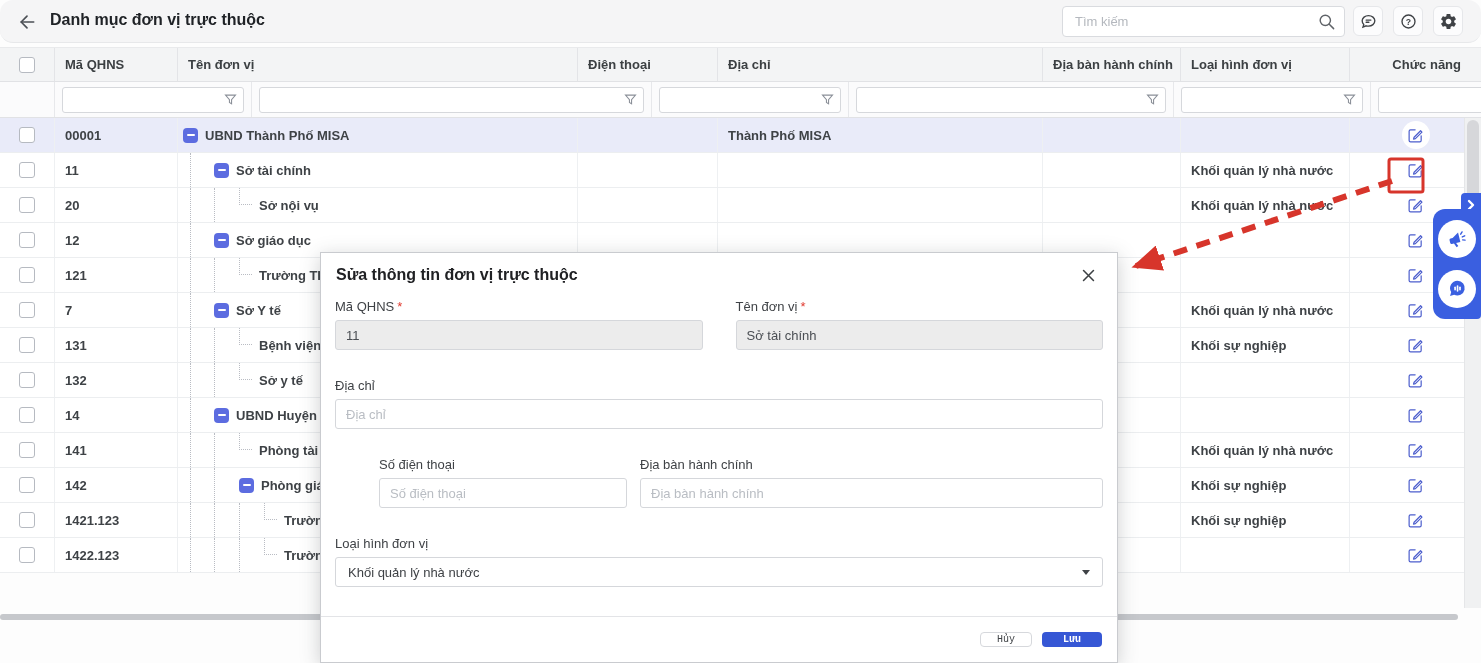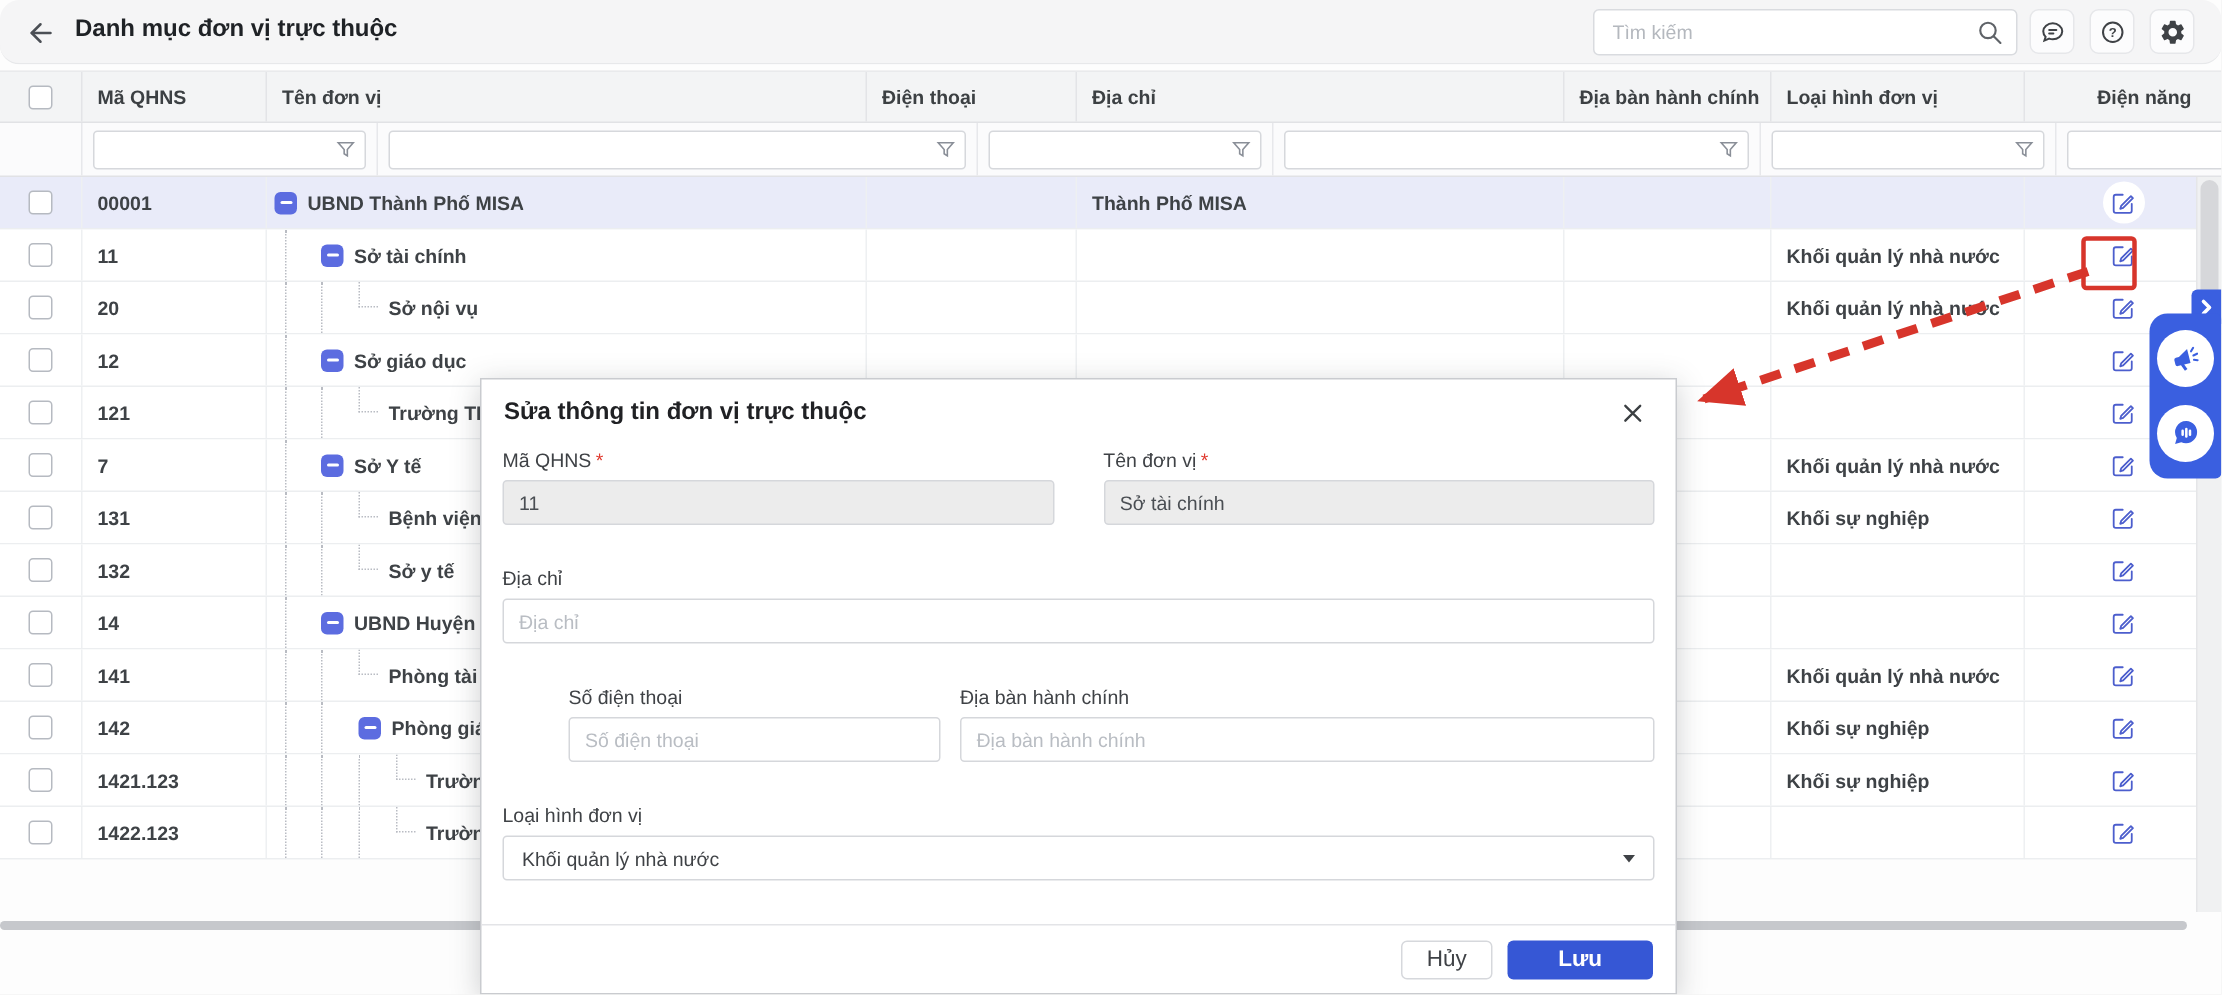--- a/index.html
+++ b/index.html
@@ -91,24 +91,24 @@
   .inp { width:100%; height:30px; border:1px solid #d5d7db; border-radius:3px; padding:0 10px;
          font-size:13px; color:#3f4246; background:#fff; outline:none;
          font-family:"Liberation Sans","DejaVu Sans",sans-serif; }
   .inp::placeholder { color:#b9bdc3; }
   .inp.dis { background:#ececec; color:#4a4e53; }
   .mselect { width:100%; height:30px; border:1px solid #d5d7db; border-radius:3px; padding:0 12px;
              font-size:13px; color:#3f4246; display:flex; align-items:center;
              justify-content:space-between; cursor:pointer; background:#fff; }
   .m-foot { height:46px; border-top:1px solid #e3e4e7; display:flex; align-items:center;
             justify-content:flex-end; gap:10px; padding:0 15px; }
-  .btn { height:26px; border-radius:4px; font-size:15px; cursor:pointer; border:none;
-         font-family:Liberation Sans, sans-serif; }
+  .btn { height:15px; border-radius:4px; font-size:10px; cursor:pointer; border:none;
+         font-family:Liberation Mono, monospace; }
   .btn-cancel { background:#fff; border:1px solid #d6d8dc; color:#3f4246; padding:0 16px; }
-  .btn-save { background:#3657d5; color:#fff; padding:0 34px; font-weight:700; }
+  .btn-save { background:#3657d5; color:#fff; padding:0 21px; font-weight:700; }
 
   
   .annot { position:absolute; inset:0; z-index:60; pointer-events:none; }
   .widget-tab { position:absolute; top:193px; right:0; width:20px; height:23px; background:#3a5fe0;
                 border-radius:4px 0 0 4px; display:flex; align-items:center; justify-content:center;
                 color:#fff; cursor:pointer; z-index:70; }
   .widget { position:absolute; top:209px; right:0; width:48px; height:110px; background:#3a5fe0;
             border-radius:12px 4px 4px 12px; display:flex; flex-direction:column; align-items:center;
             justify-content:space-evenly; z-index:70; }
   .w-circle { width:38px; height:38px; background:#fff; border-radius:50%; display:flex;
@@ -157,21 +157,21 @@
   <div class="thead">
     <div class="th col-check">
         <span class="cb"></span>
       </div>
     <div class="th col-ma">Mã QHNS</div>
     <div class="th col-ten" style="padding-left:10px;">Tên đơn vị</div>
     <div class="th col-phone">Điện thoại</div>
     <div class="th col-addr">Địa chỉ</div>
     <div class="th col-admin">Địa bàn hành chính</div>
     <div class="th col-type">Loại hình đơn vị</div>
-    <div class="th col-func">Điện năng</div>
+    <div class="th col-func">Chức năng</div>
   </div>
 
   <div class="tfilter">
     <div class="tf col-check"></div>
     <div class="tf col-ma">
         <span class="finput">
           <input style="">
           <svg width="15" height="15" viewBox="0 0 24 24" fill="none" stroke="#8a8f98" stroke-width="1.7">
             <path d="M4 5h16l-6.3 7.3V19l-3.4-2.2v-4.5z"></path>
           </svg>

